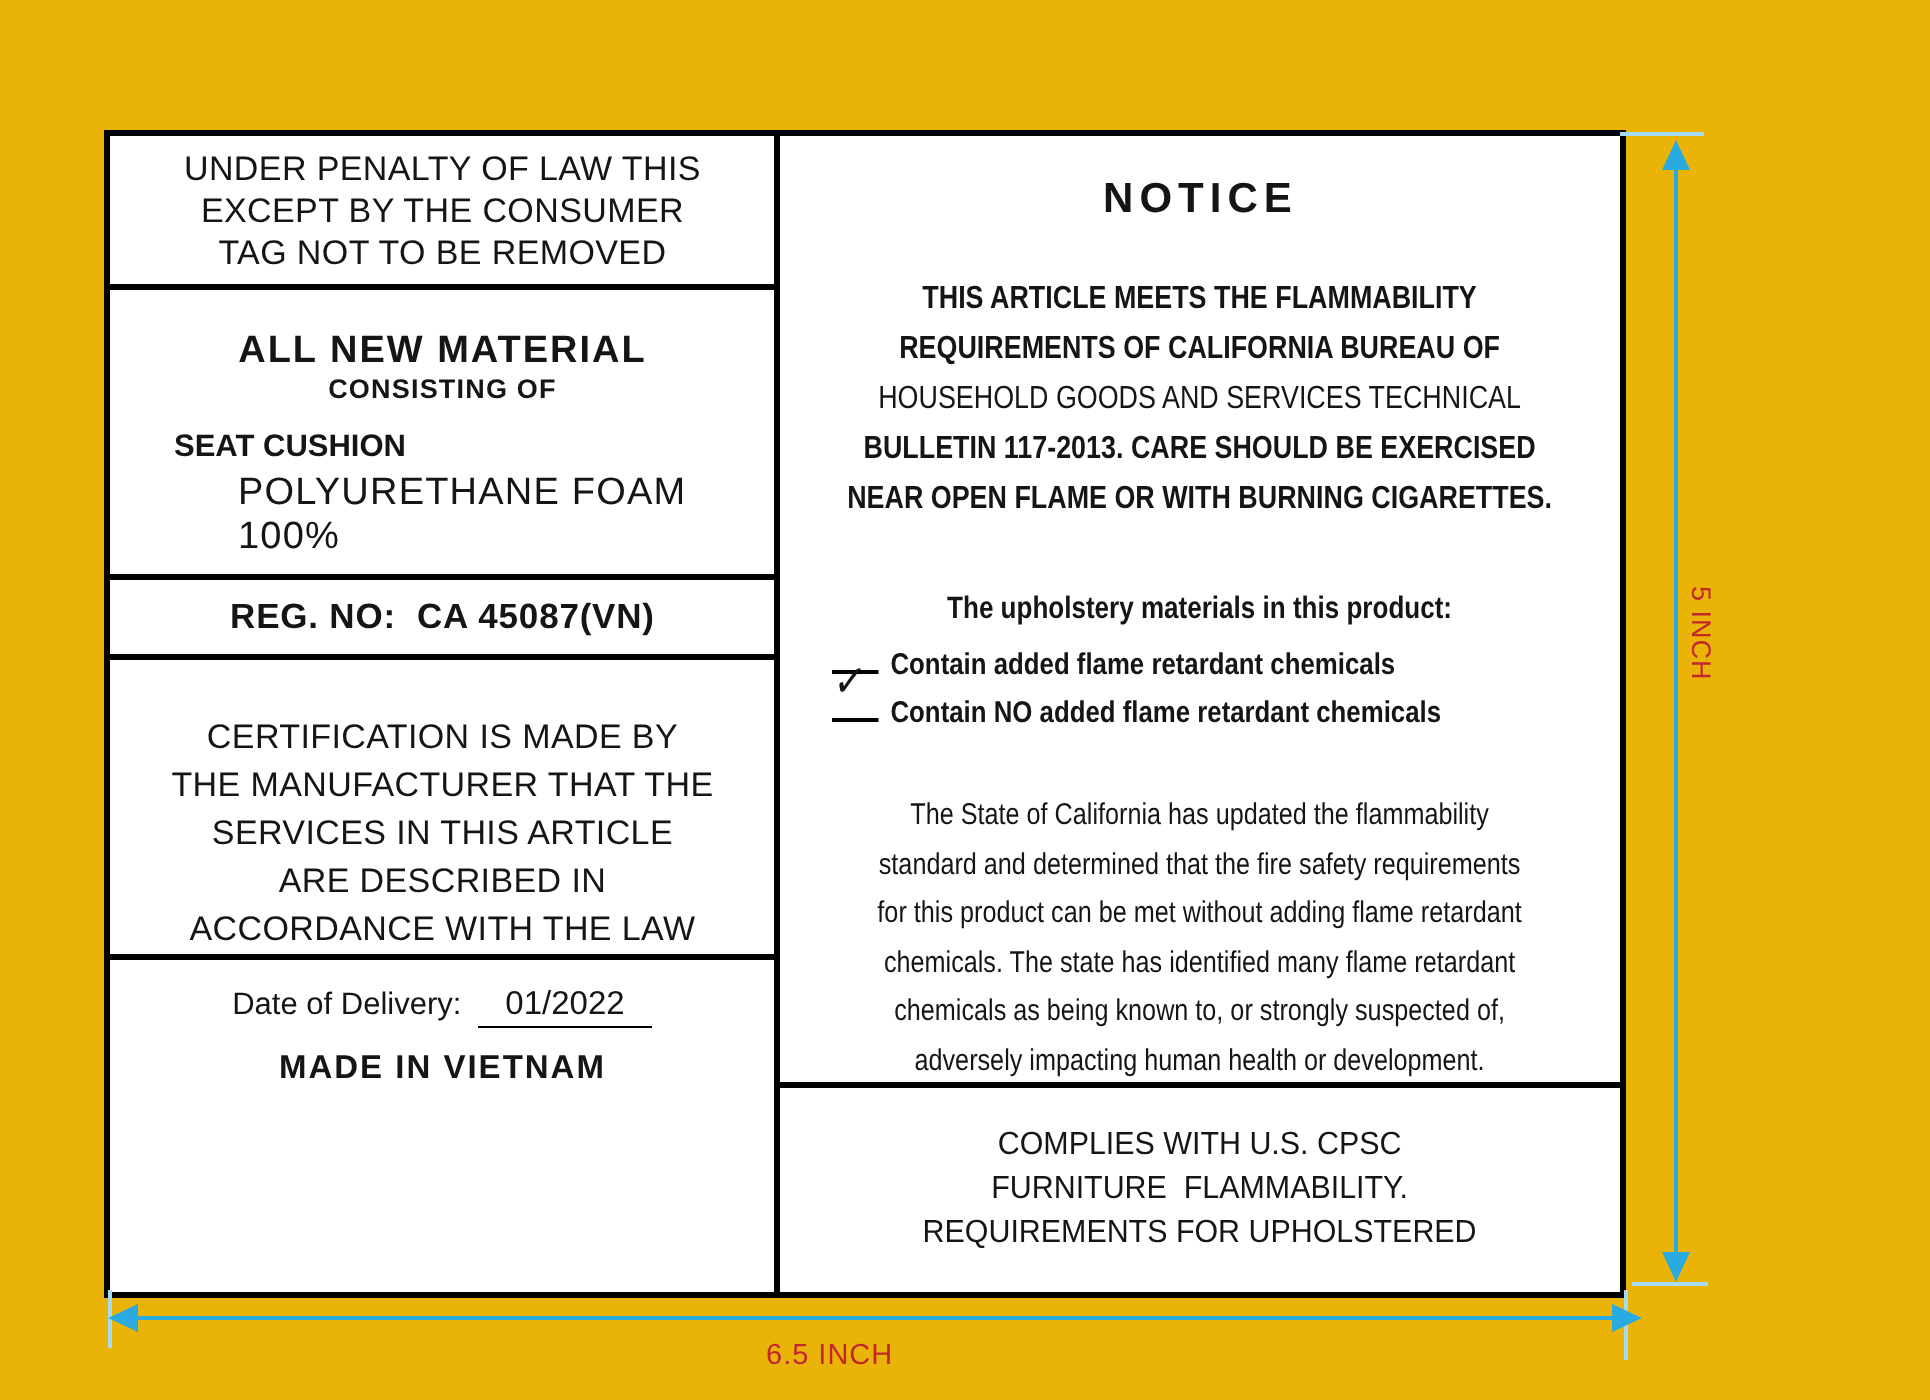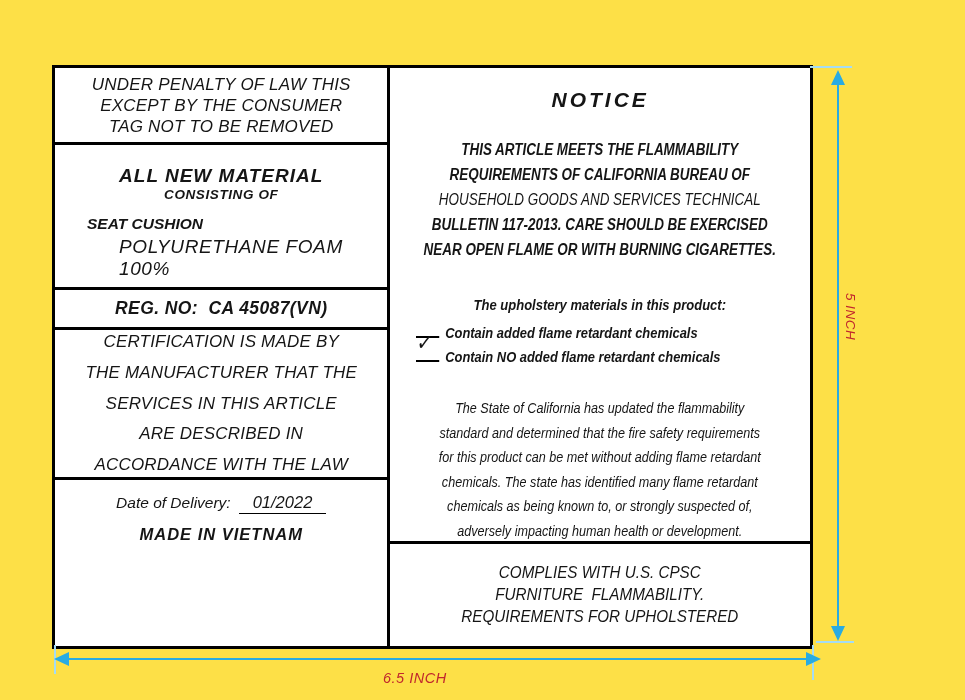--- a/index.html
+++ b/index.html
@@ -1,36 +1,36 @@
 <!DOCTYPE html>
 <html><head>
 <meta charset="utf-8">
 <style>
   html,body { margin:0; padding:0; background:#fff; }
   body { width:965px; height:700px; font-family:"Liberation Sans", sans-serif; color:#151515; }
-  .canvas { position:relative; width:965px; height:700px; background:#fde047; overflow:hidden;font-style:italic; }
+  .canvas { position:relative; width:965px; height:700px; background:#eab308; overflow:hidden; }
 
   .label-box { position:absolute; left:52px; top:65px; width:761px; height:584px;
                border:3px solid #000; box-sizing:border-box; display:flex; background:#fff; }
   .col-left  { width:377px; border-right:3px solid #000; box-sizing:border-box; display:flex; flex-direction:column; }
   .col-right { flex:1; display:flex; flex-direction:column; box-sizing:border-box; }
   .sec { box-sizing:border-box; }
   .divided { border-bottom:3px solid #000; }
 
   
   .sec-penalty { height:77px; display:flex; flex-direction:column; justify-content:center;
                  text-align:center; font-size:17px; line-height:21px; letter-spacing:0.2px; }
   .sec-material { height:145px; padding-top:20px; }
   .mat-title { text-align:center; font-weight:bold; font-size:19px; letter-spacing:1px; }
   .mat-sub   { text-align:center; font-weight:bold; font-size:13.5px; letter-spacing:0.6px; }
   .mat-item  { font-weight:bold; font-size:15.5px; margin:13px 0 0 32px; }
   .mat-comp  { font-size:19px; letter-spacing:0.6px; margin:3px 0 0 64px; }
   .sec-reg { height:40px; display:flex; align-items:center; justify-content:center;
              font-weight:bold; font-size:17.5px; white-space:pre; letter-spacing:0.4px; }
-  .sec-cert { height:150px; display:flex; flex-direction:column; justify-content:space-between;
+  .sec-cert { height:150px; display:flex; flex-direction:column; justify-content:flex-end;
               text-align:center; font-size:17px; line-height:24px; letter-spacing:0.2px; }
   .sec-madefor { height:125px; display:flex; flex-direction:column; justify-content:center; text-align:center; }
   .mf-title { font-weight:bold; font-size:19px; letter-spacing:1.5px; margin-bottom:4px; }
   .mf-line  { font-size:16.5px; line-height:24px; letter-spacing:0.6px; }
   .sec-delivery { flex:1; display:flex; flex-direction:column; align-items:center; padding-top:13px; }
   .del-row { font-size:15.5px; }
   .del-value { display:inline-block; font-size:16.5px; padding:0 14px 1px 14px;
                border-bottom:1.5px solid #000; margin-left:8px; }
   .del-origin { font-weight:bold; font-size:16.5px; letter-spacing:1px; margin-top:11px; }
 

